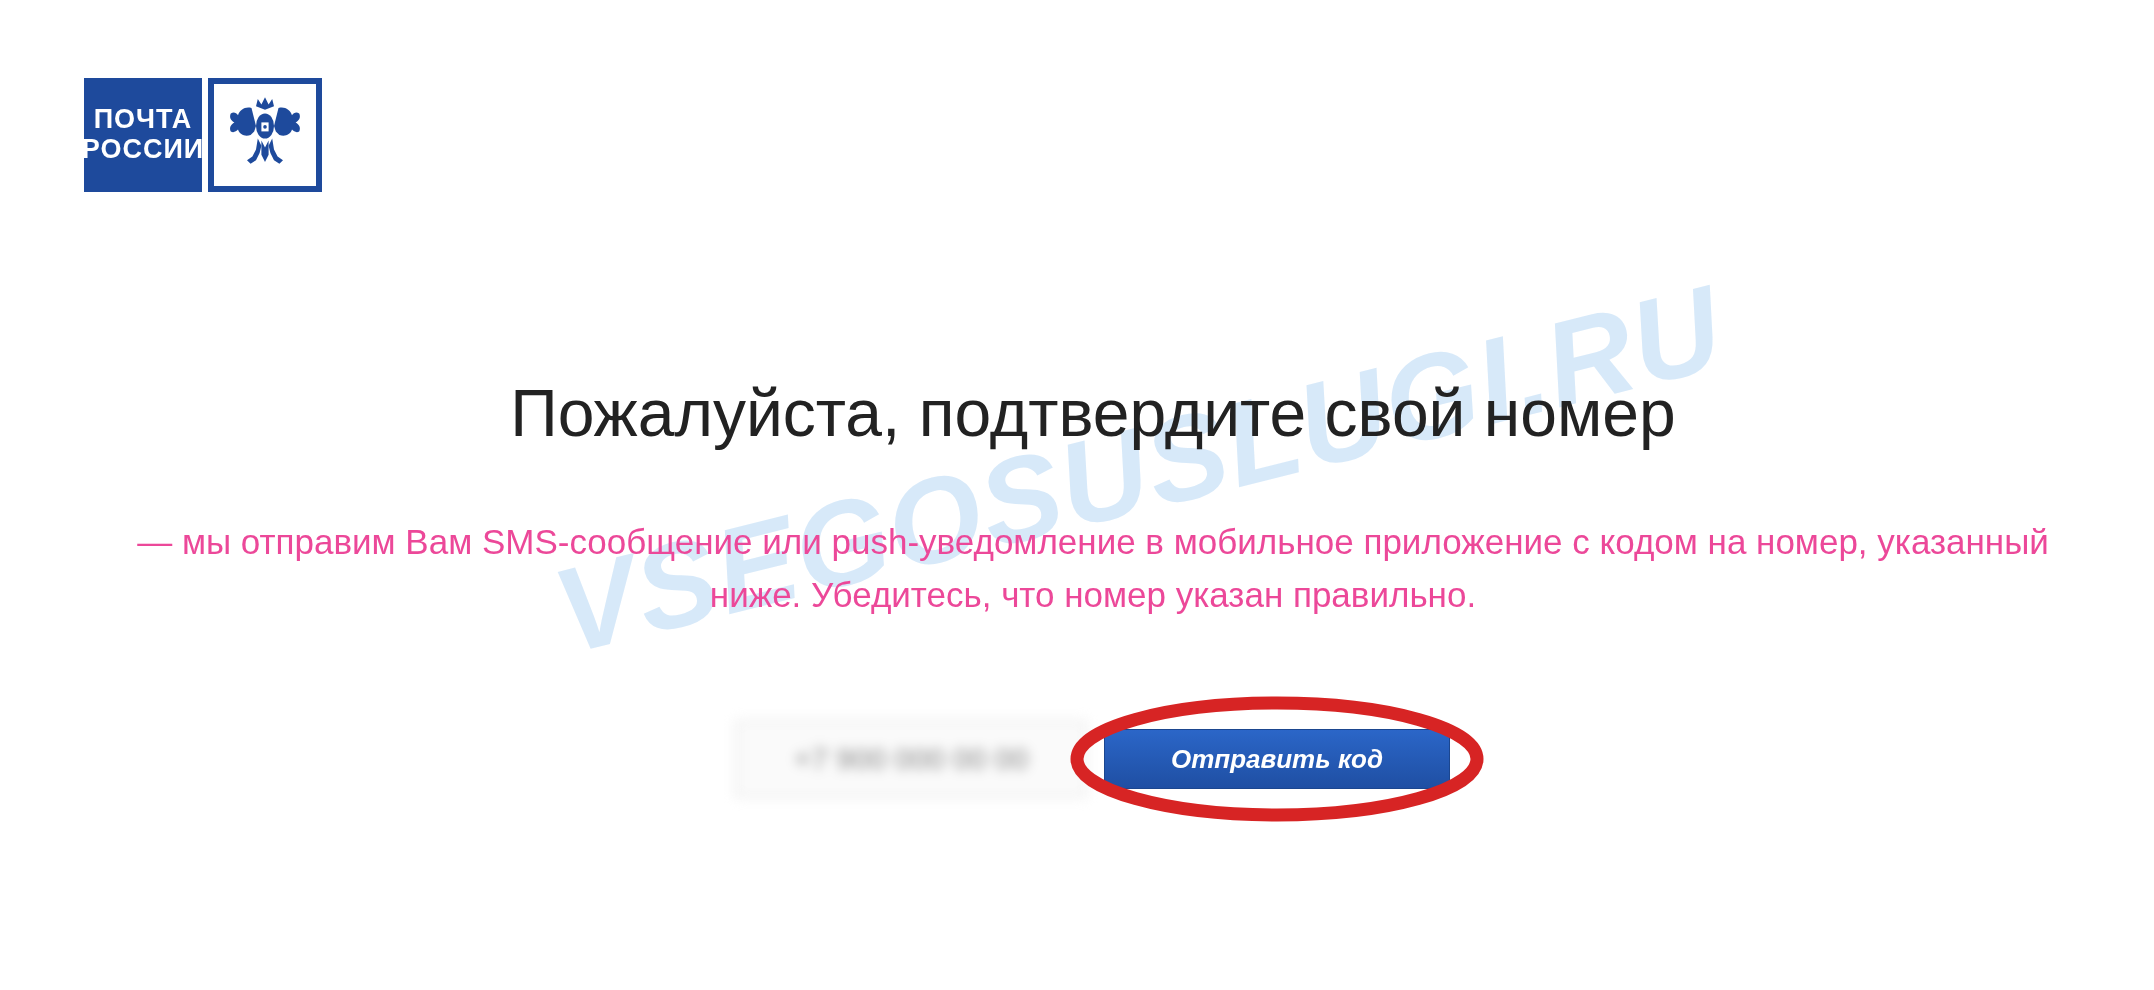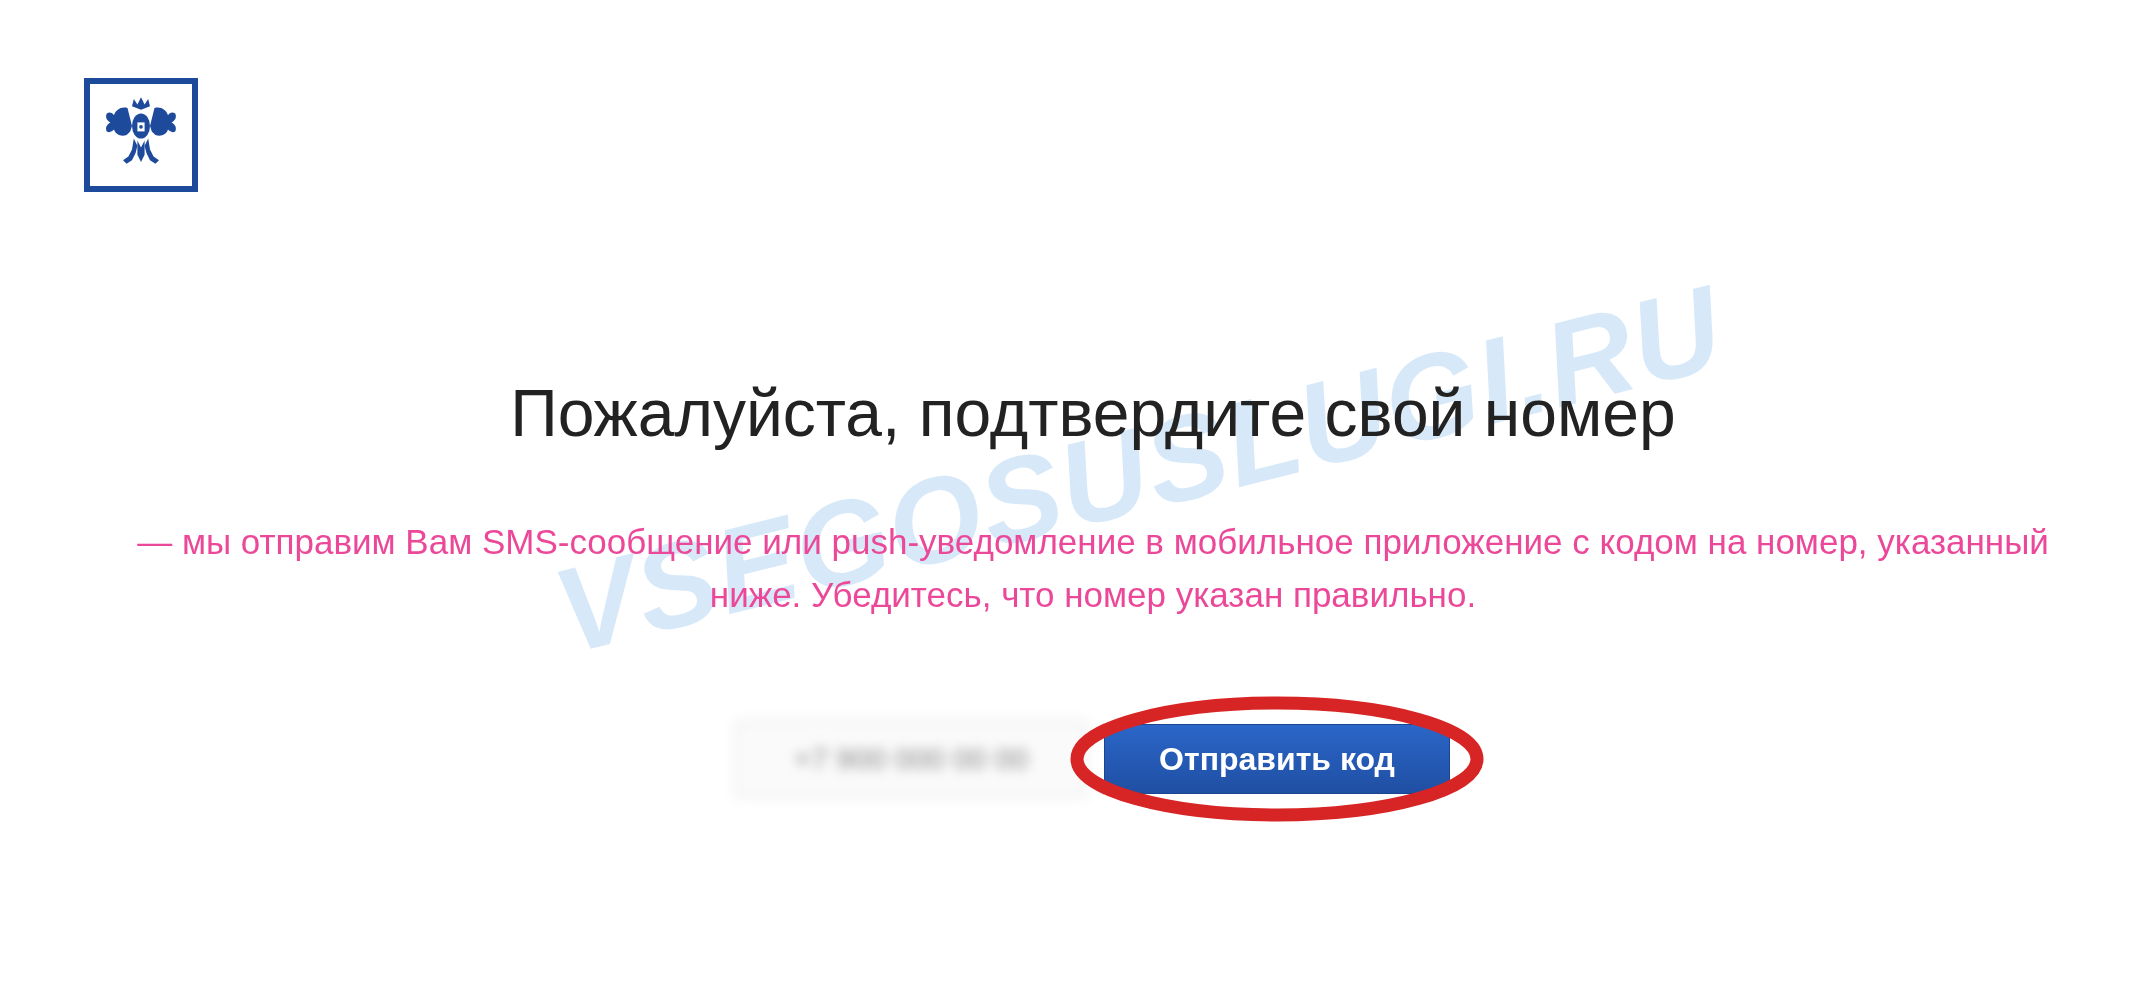--- a/index.html
+++ b/index.html
@@ -95,28 +95,29 @@
     color: #888;
     filter: blur(6px);
     background: #fafafa;
   }
   .submit-button-wrapper {
     position: relative;
     display: inline-block;
   }
   .submit-button {
     width: 346px;
-    height: 70px;
+    height: 60px;
     background: linear-gradient(to bottom, #2b66c8, #1f4fa3);
     border: 1px solid #1b468f;
     color: #ffffff;
-    font-size: 32px;
+    font-size: 26px;
     font-weight: 600;
     cursor: pointer;
     border-radius: 2px;
+    font-style: italic;
   }
   .red-ellipse {
     position: absolute;
     top: 50%;
     left: 50%;
     transform: translate(-50%, -50%);
     width: 440px;
     height: 140px;
     pointer-events: none;
   }
@@ -131,20 +132,24 @@
     transform: rotate(-14deg);
     pointer-events: none;
     letter-spacing: 2px;
     white-space: nowrap;
   }
 </style>
 </head>
 <body>
 
 <div class="logo-container">
+  <div class="logo-text-box">
+    <div class="logo-text-line1">ПОЧТА</div>
+    <div class="logo-text-line2">РОССИИ</div>
+  </div>
   <div class="logo-emblem-box">
     <svg viewBox="0 0 100 100">
       <g fill="#1E4A9C">
         <path d="M50 8 L54 16 L58 10 L60 18 L50 22 L40 18 L42 10 L46 16 Z"></path>
         <path d="M35 20 C28 18 22 22 20 28 C18 25 15 24 12 26 C10 30 12 34 16 36 C12 38 10 42 12 46 C15 48 18 46 20 44 C22 50 28 52 34 50 L38 46 L40 40 L38 32 L35 20 Z"></path>
         <path d="M65 20 C72 18 78 22 80 28 C82 25 85 24 88 26 C90 30 88 34 84 36 C88 38 90 42 88 46 C85 48 82 46 80 44 C78 50 72 52 66 50 L62 46 L60 40 L62 32 L65 20 Z"></path>
         <ellipse cx="50" cy="40" rx="10" ry="14"></ellipse>
         <path d="M42 54 L40 66 L36 74 L30 78 L34 82 L40 78 L44 70 L46 62 Z"></path>
         <path d="M58 54 L60 66 L64 74 L70 78 L66 82 L60 78 L56 70 L54 62 Z"></path>
         <path d="M46 56 L50 64 L54 56 L54 72 L50 80 L46 72 Z"></path>

